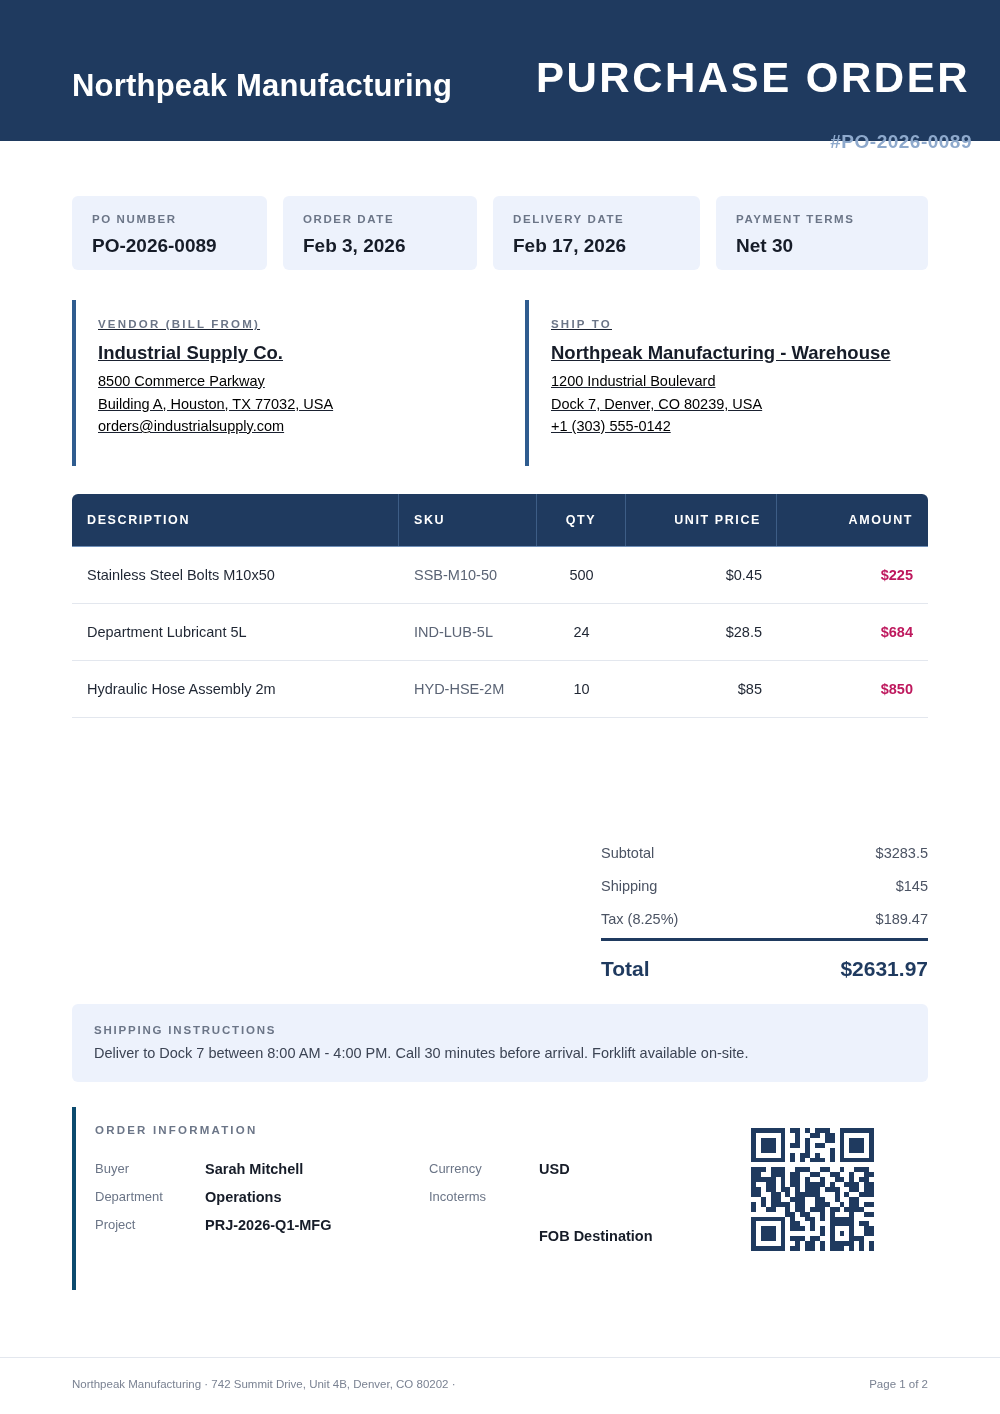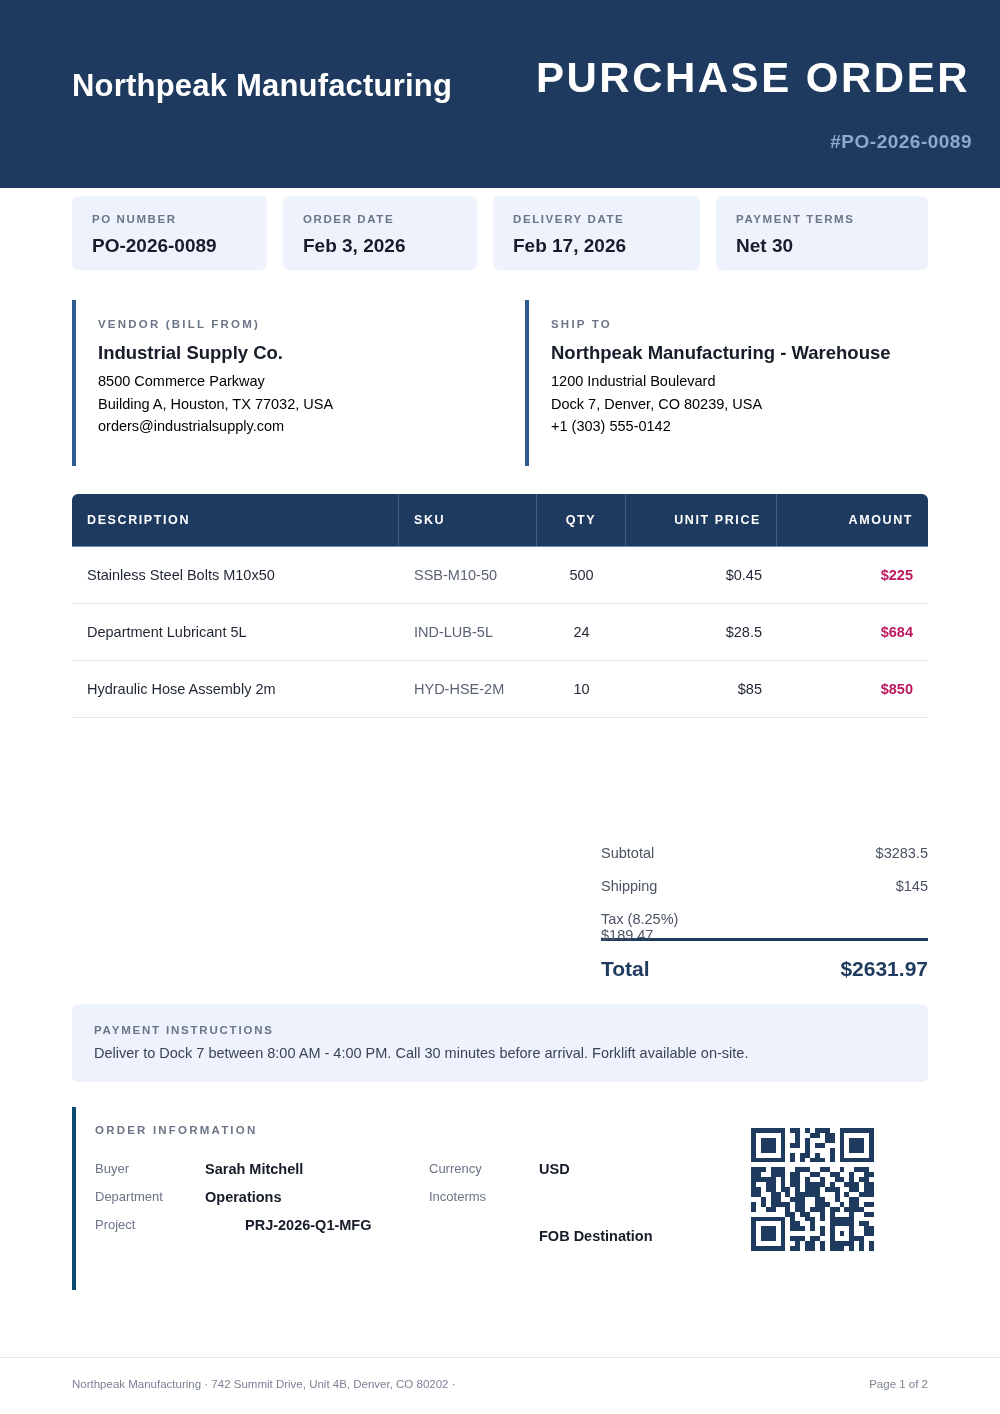--- a/index.html
+++ b/index.html
@@ -1,28 +1,28 @@
 <!DOCTYPE html>
 <html><head>
 <meta charset="utf-8">
 <style>
   * { box-sizing: border-box; margin: 0; padding: 0; }
   html, body { width: 1000px; height: 1414px; background: #ffffff; overflow: hidden; }
   body { font-family: "Liberation Sans", "DejaVu Sans", sans-serif; color: #1a2130; position: relative; }
 
-  .header { position: absolute; left: 0; top: 0; width: 1000px; height: 188px; background: #1f3a5f; }
+  .header { position: absolute; left: 0; top: 0; width: 1000px; height: 141px; background: #1f3a5f; }
   .company { position: absolute; left: 72px; top: 68px; font-size: 31px; font-weight: 700; color: #ffffff; letter-spacing: 0.2px; }
   .doc-title { position: absolute; right: 30px; top: 54px; font-size: 42px; font-weight: 700; color: #ffffff; letter-spacing: 2.5px; }
   .doc-number { position: absolute; right: 28px; top: 131px; font-size: 19px; font-weight: 600; color: #8ea9cc; letter-spacing: 0.5px; }
 
   .meta-card { position: absolute; top: 196px; height: 74px; background: #edf2fc; border-radius: 6px; padding: 17px 20px 0 20px; }
   .meta-label { font-size: 11.5px; color: #6b7587; letter-spacing: 1.6px; font-weight: 600; text-transform: uppercase; }
   .meta-value { margin-top: 10px; font-size: 19px; font-weight: 700; color: #161c28; }
 
-  .party { position: absolute; top: 300px; height: 166px; border-left: 4px solid #2f5c8f; padding: 18px 0 0 22px; }
+  .party { position: absolute; top: 300px; height: 166px; border-left: 4px solid #2f5c8f; padding: 18px 0 0 22px; text-decoration: underline; }
   .party-label { font-size: 11.5px; color: #6b7587; letter-spacing: 2.2px; font-weight: 700; }
   .party-name { margin-top: 12px; font-size: 18.5px; font-weight: 700; color: #161c28; }
   .party-line { margin-top: 6px; font-size: 14.5px; color: #000000; line-height: 16.5px; }
 
   .table { position: absolute; left: 72px; top: 494px; width: 856px; }
   .thead { height: 53px; background: #1f3a5f; border-radius: 6px 6px 0 0; display: flex; border-bottom: 1px solid #6f8fb8; }
   .th { height: 52px; display: flex; align-items: center; font-size: 12.5px; font-weight: 700; color: #ffffff; letter-spacing: 1.6px; padding: 0 15px; border-right: 1px solid #3d5d86; }
   .th:last-child { border-right: none; }
   .row { height: 57px; display: flex; border-bottom: 1px solid #e3e7ee; }
   .td { display: flex; align-items: center; font-size: 14.5px; color: #1f2633; padding: 0 15px; }
@@ -126,45 +126,45 @@
 
 <div class="totals">
   <div class="trow">
     <span>Subtotal</span>
     <span>$3283.5</span>
   </div>
   <div class="trow">
     <span>Shipping</span>
     <span>$145</span>
   </div>
-  <div class="trow" style="height:27px;flex-direction:column;">
+  <div class="trow" style="height:27px;">
     <span>Tax (8.25%)</span>
     <span>$189.47</span>
   </div>
   <div class="tdivider"></div>
   <div class="ttotal">
     <span>Total</span>
     <span>$2631.97</span>
   </div>
 </div>
 
 <div class="instructions">
-  <div class="instr-label">PAYMENT INSTRUCTIONS</div>
+  <div class="instr-label">SHIPPING INSTRUCTIONS</div>
   <div class="instr-text">Deliver to Dock 7 between 8:00 AM - 4:00 PM. Call 30 minutes before arrival. Forklift available on-site.</div>
 </div>
 
 <div class="order-info">
   <div class="oi-label">ORDER INFORMATION</div>
   <div class="oi-grid">
     <div class="oi-item" style="left:0; top:0;">Buyer</div>
     <div class="oi-val" style="left:110px; top:0;">Sarah Mitchell</div>
     <div class="oi-item" style="left:0; top:28px;">Department</div>
     <div class="oi-val" style="left:110px; top:28px;">Operations</div>
     <div class="oi-item" style="left:0; top:56px;">Project</div>
-    <div class="oi-val" style="left:110px; top:56px;margin-left:40px;">PRJ-2026-Q1-MFG</div>
+    <div class="oi-val" style="left:110px; top:56px;">PRJ-2026-Q1-MFG</div>
     <div class="oi-item" style="left:334px; top:0;">Currency</div>
     <div class="oi-val" style="left:444px; top:0;">USD</div>
     <div class="oi-item" style="left:334px; top:28px;">Incoterms</div>
     <div class="oi-val" style="left:444px; top:28px;margin-top:39px;">FOB Destination</div>
   </div>
 </div>
 
 <svg class="qr" viewBox="0 0 25 25" shape-rendering="crispEdges">
   <g fill="#1f3a5f">
 

